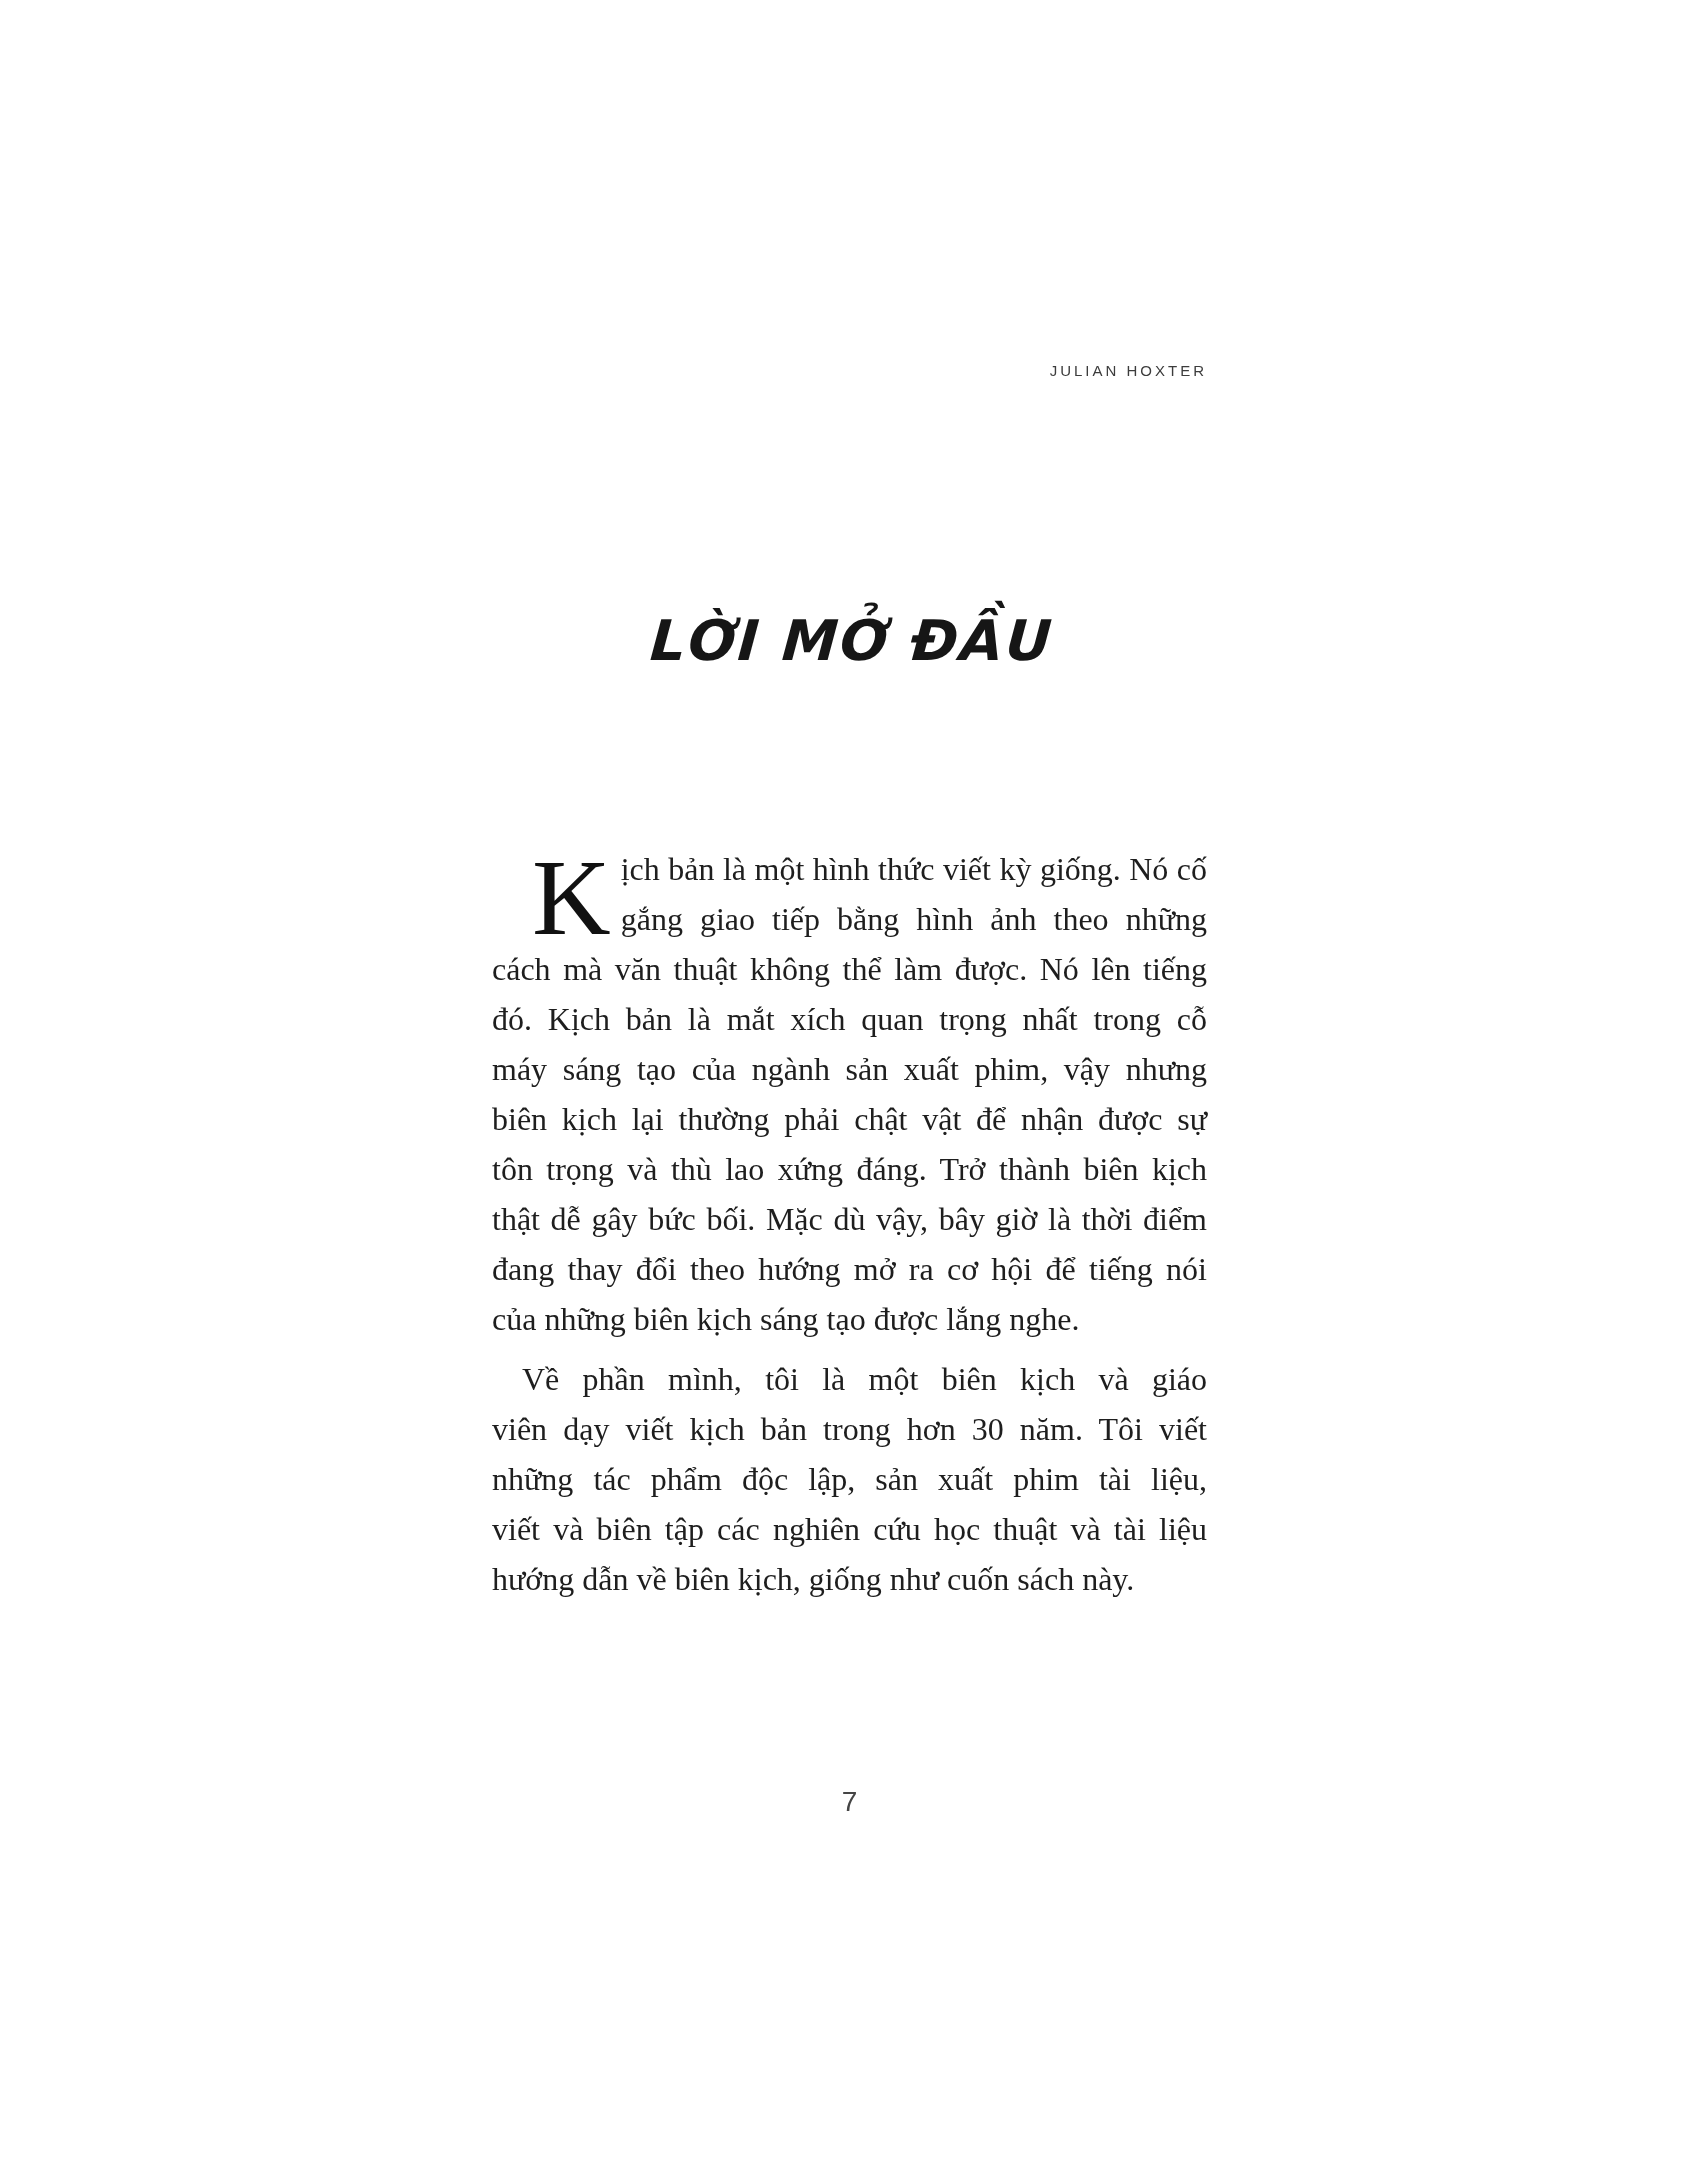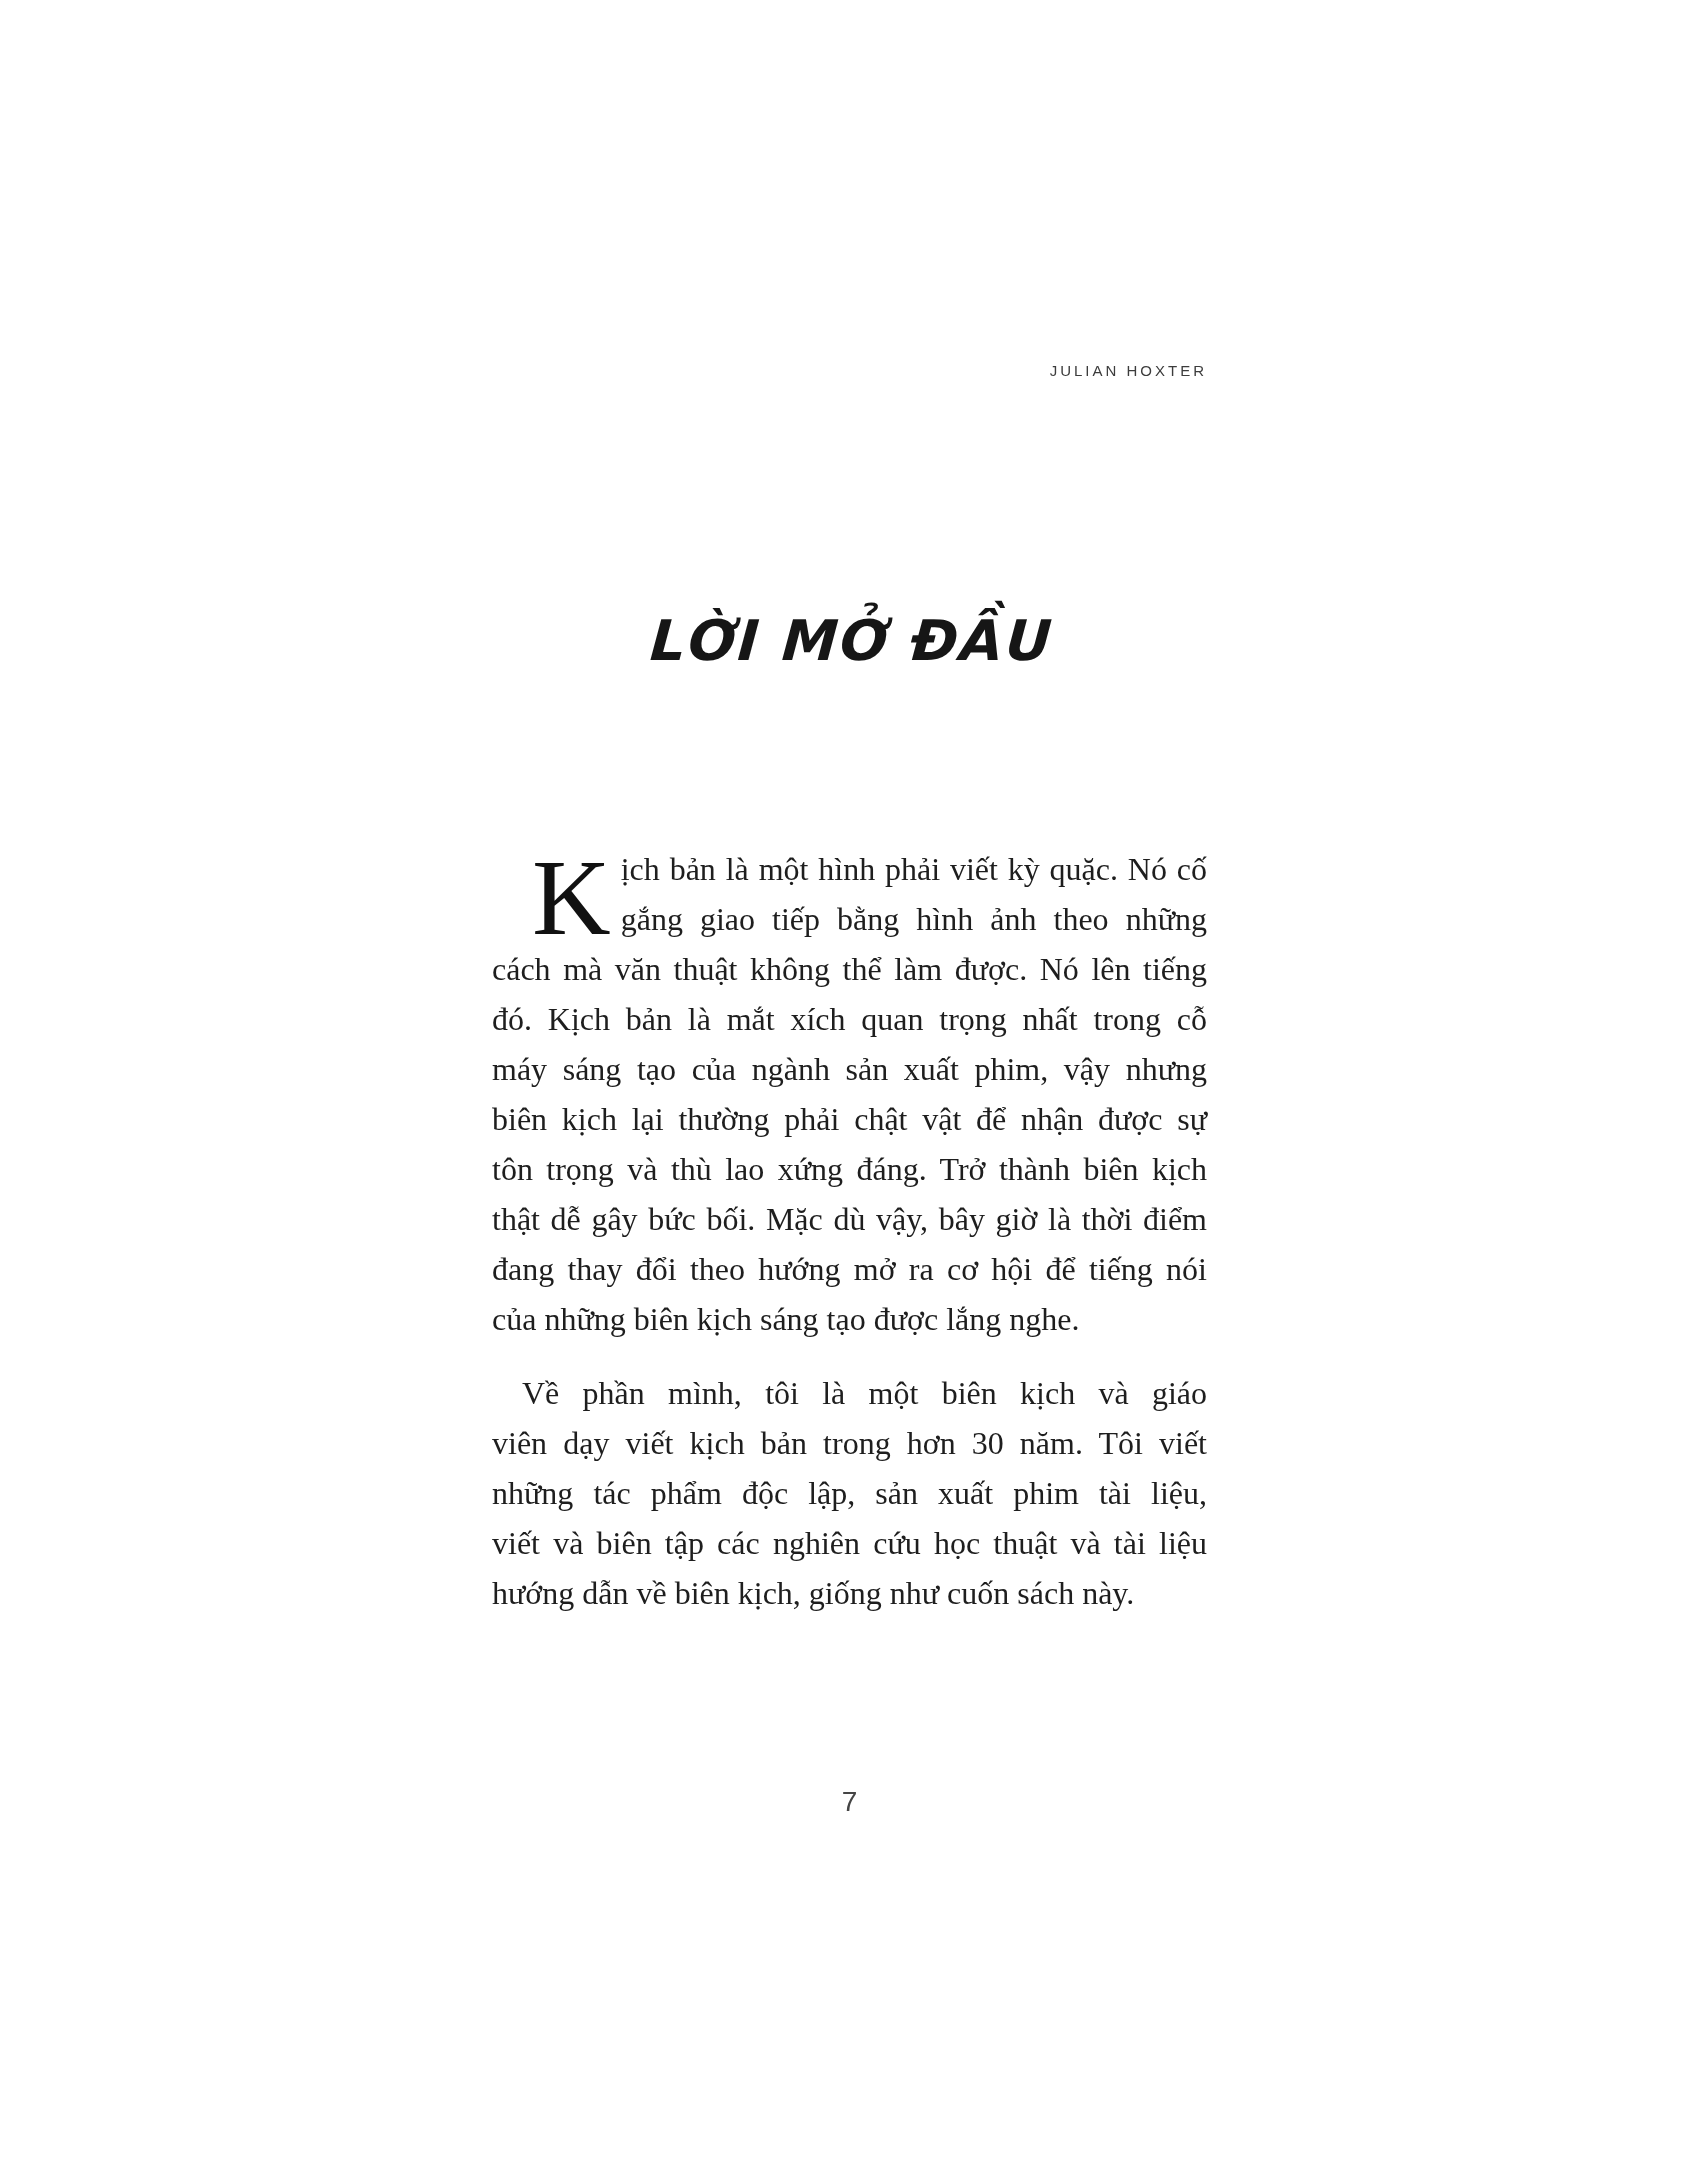--- a/index.html
+++ b/index.html
@@ -42,21 +42,21 @@
     white-space: nowrap;
   }
   .text-block {
     position: absolute;
     top: 844px;
     left: 492px;
     width: 715px;
     font-size: 32px;
   }
   .para { margin: 0; }
-  .para.p2 { margin-top: 24px; }
+  .para.p2 { margin-top: 10px; }
   .tl {
     line-height: 50px;
     text-align: justify;
     text-align-last: justify;
     white-space: nowrap;
   }
   .tl.last { text-align: right; text-align-last: left; }
   .tl.indent { text-indent: 30px; }
   .dropcap {
     float: left;
@@ -82,21 +82,21 @@
 <div class="page">
 
   <div class="running-header">JULIAN HOXTER</div>
 
   <h1 class="chapter-title">LỜI MỞ ĐẦU</h1>
 
   <div class="text-block">
 
     <div class="para p1">
       <span class="dropcap">K</span>
-      <div class="tl">ịch bản là một hình phải viết kỳ quặc. Nó cố</div>
+      <div class="tl">ịch bản là một hình thức viết kỳ giống. Nó cố</div>
       <div class="tl">gắng giao tiếp bằng hình ảnh theo những</div>
       <div class="tl">cách mà văn thuật không thể làm được. Nó lên tiếng</div>
       <div class="tl">đó. Kịch bản là mắt xích quan trọng nhất trong cỗ</div>
       <div class="tl">máy sáng tạo của ngành sản xuất phim, vậy nhưng</div>
       <div class="tl">biên kịch lại thường phải chật vật để nhận được sự</div>
       <div class="tl">tôn trọng và thù lao xứng đáng. Trở thành biên kịch</div>
       <div class="tl">thật dễ gây bức bối. Mặc dù vậy, bây giờ là thời điểm</div>
       <div class="tl">đang thay đổi theo hướng mở ra cơ hội để tiếng nói</div>
       <div class="tl last">của những biên kịch sáng tạo được lắng nghe.</div>
     </div>

